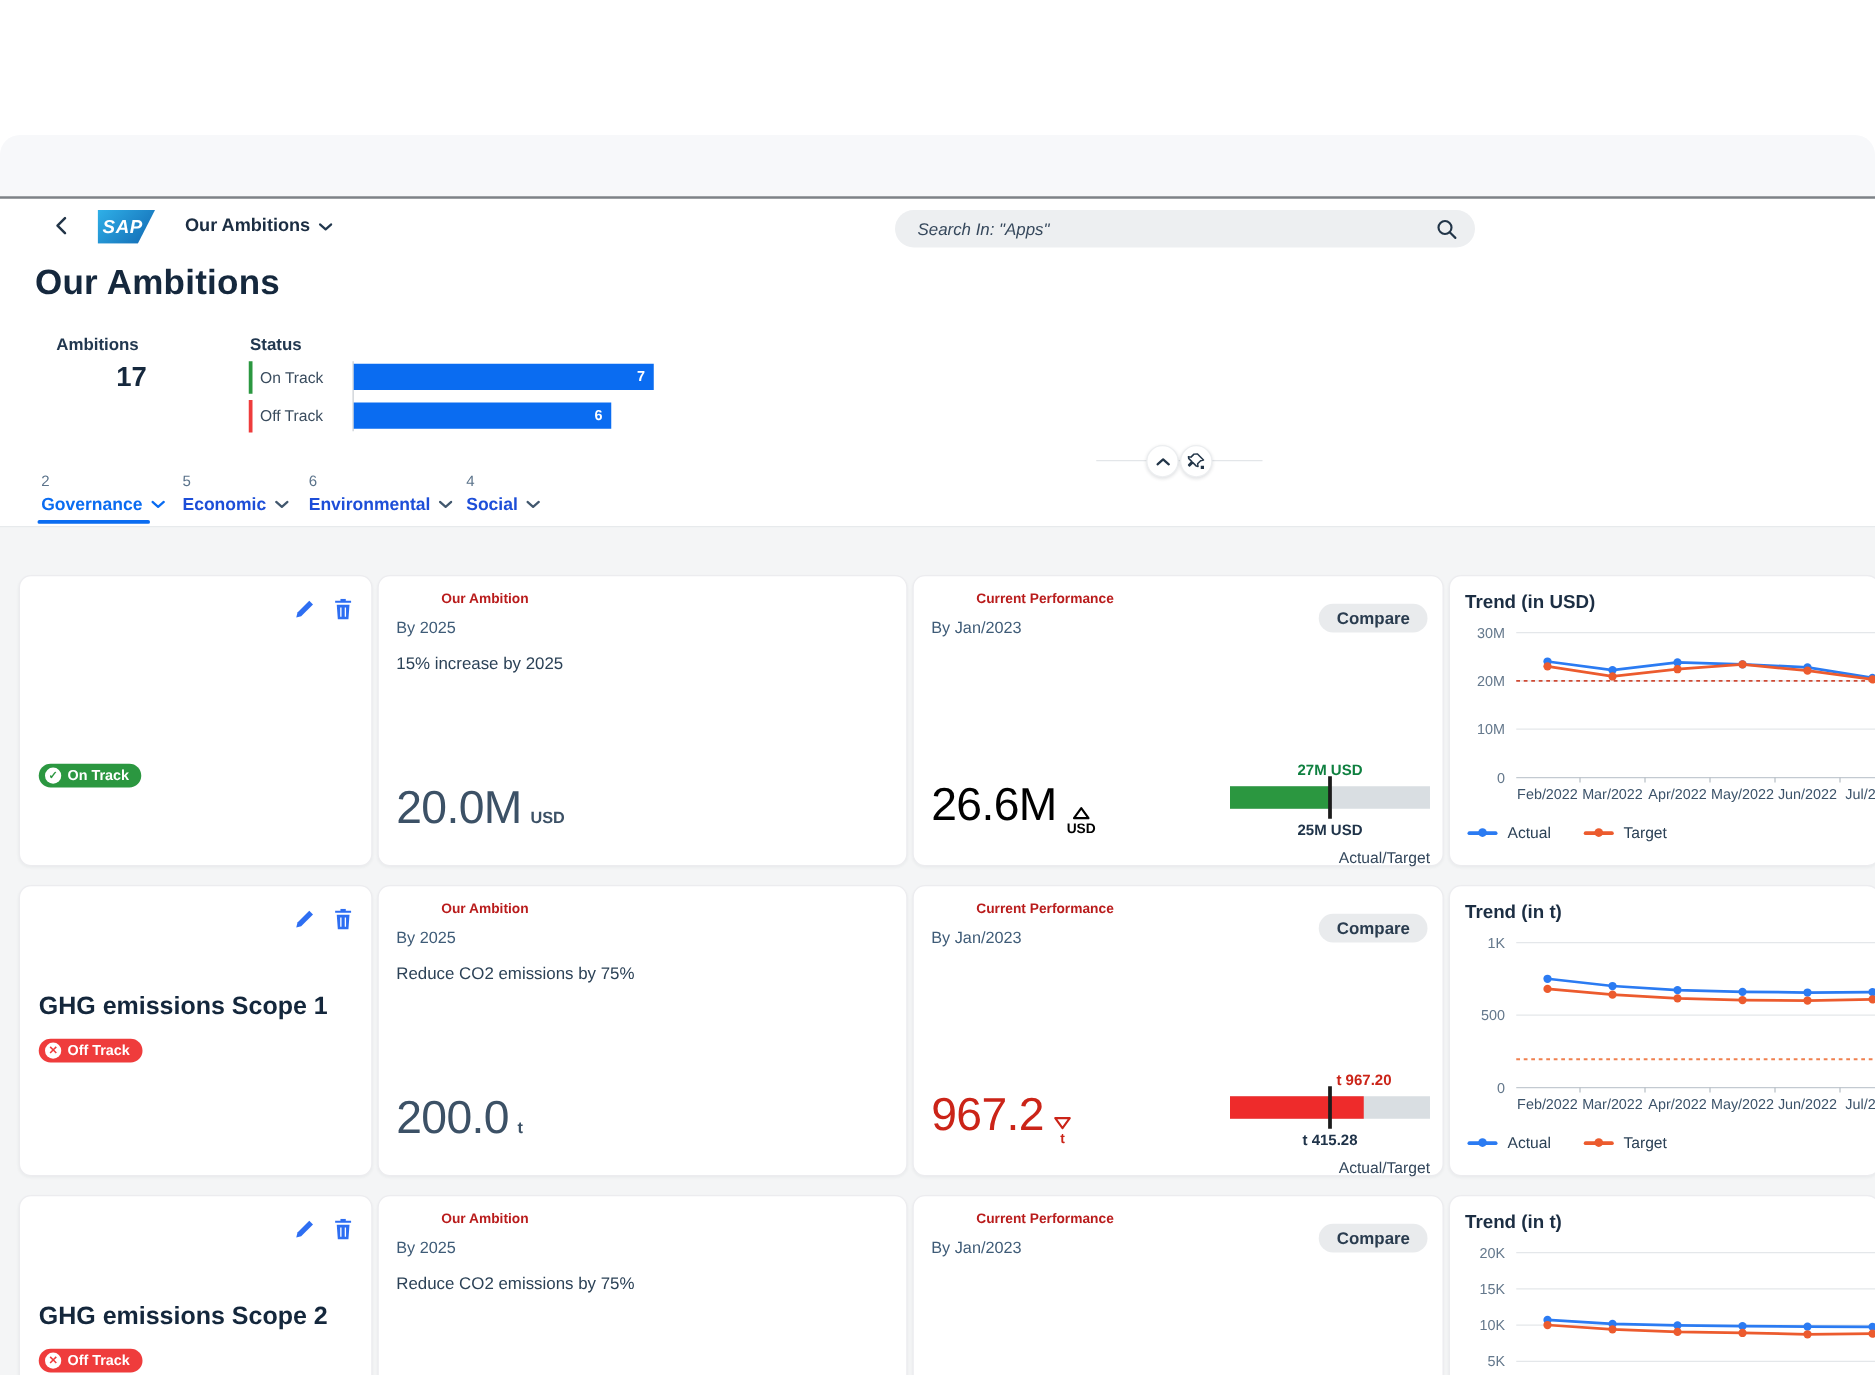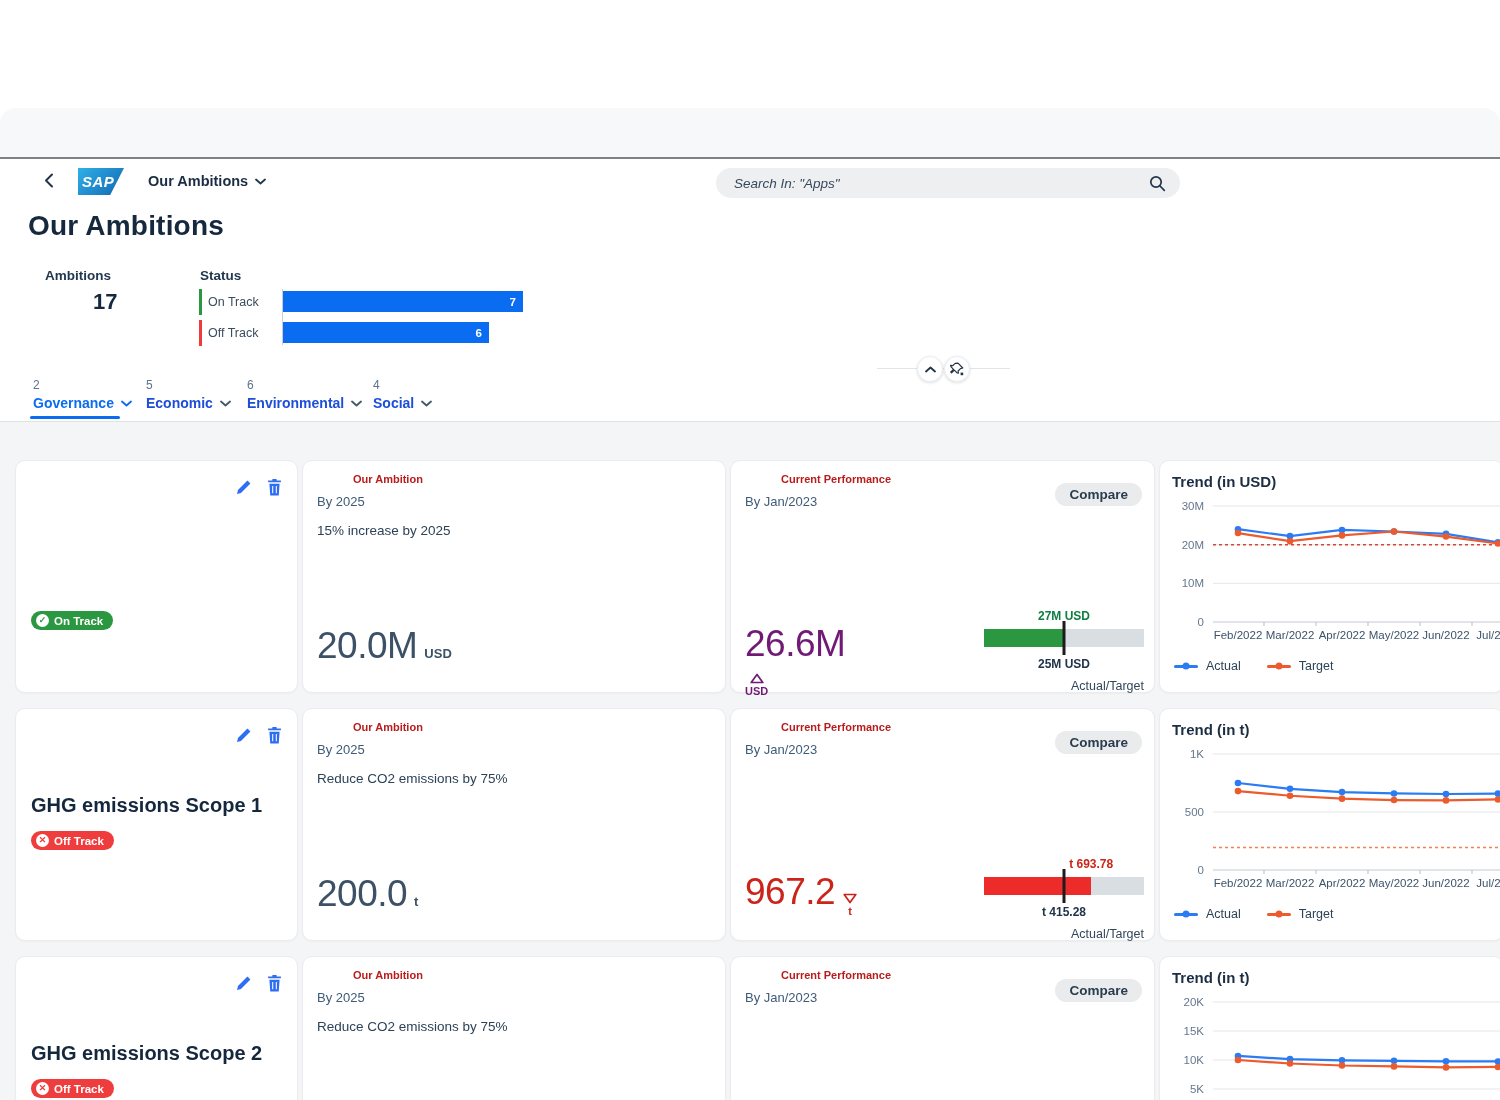--- a/index.html
+++ b/index.html
@@ -66,21 +66,21 @@
   .phead{position:absolute;left:14px;top:12px;font-size:11px;font-weight:700;color:#b91c1c;margin-left:36px;}
   .ptime{position:absolute;left:14px;top:33px;font-size:13px;color:#3e5b77;}
   .pdesc{position:absolute;left:14px;top:62px;font-size:13.5px;color:#2c4257;}
   .avalue{position:absolute;left:14px;top:164px;display:flex;align-items:baseline;gap:7px;color:#3c5166;}
   .avalue .v{font-size:37px;font-weight:400;letter-spacing:-.5px;}
   .avalue .u{font-size:13px;font-weight:700;}
   .compare{position:absolute;right:12px;top:22px;padding:4px 14px;border:none;border-radius:12px;background:#e9ebed;
     font-family:"Liberation Sans",sans-serif;font-size:13.5px;font-weight:600;color:#2a3c4f;cursor:pointer;}
   .pvalue-wrap{position:absolute;left:14px;top:162px;display:flex;align-items:baseline;gap:8px;}
   .pvalue-wrap .v{font-size:37px;font-weight:400;letter-spacing:-.5px;}
-  .pvalue-wrap.good{color:#701a75;flex-direction:column;}
+  .pvalue-wrap.good{color:#000000;}
   .pvalue-wrap.bad{color:#cb2418;}
   .tristack{display:flex;flex-direction:column;align-items:center;gap:1px;}
   .tristack .u{font-size:11px;font-weight:700;}
   .tri.down{transform:scaleY(-1);}
   
   .bullet{position:absolute;left:253px;top:148px;width:160px;}
   .btop{position:absolute;top:0;transform:translateX(-50%);font-size:12px;font-weight:700;white-space:nowrap;}
   .btop.good{color:#0f8040;}
   .btop.bad{color:#cb2418;}
   .btrack{position:absolute;left:0;top:20px;width:160px;height:18px;background:#d9dee2;}
@@ -346,21 +346,21 @@
       <div class="pvalue-wrap bad">
         <span class="v">967.2</span>
         <span class="tristack">
             <svg class="tri down" width="14" height="11" viewBox="0 0 14 11">
               <polygon points="7,1.5 12.8,9.5 1.2,9.5" fill="none" stroke="currentColor" stroke-width="1.7" stroke-linejoin="round"></polygon>
             </svg>
             <span class="u">t</span>
           </span>
       </div>
       <div class="bullet">
-        <span class="btop bad" style="left: 67%;">t 693.78</span>
+        <span class="btop bad" style="left: 67%;">t 967.20</span>
         <div class="btrack">
             <div class="bfill bad" style="width: 67%;"></div>
           </div>
         <div class="bmarker" style="left: 50%;"></div>
         <span class="bbottom" style="left: 50%;">t 415.28</span>
         <span class="bcaption">Actual/Target</span>
       </div>
     </div>
     <div class="panel p-trend" style="top:708px">
       <svg class="trend" width="345" height="233" viewBox="0 0 345 233">

